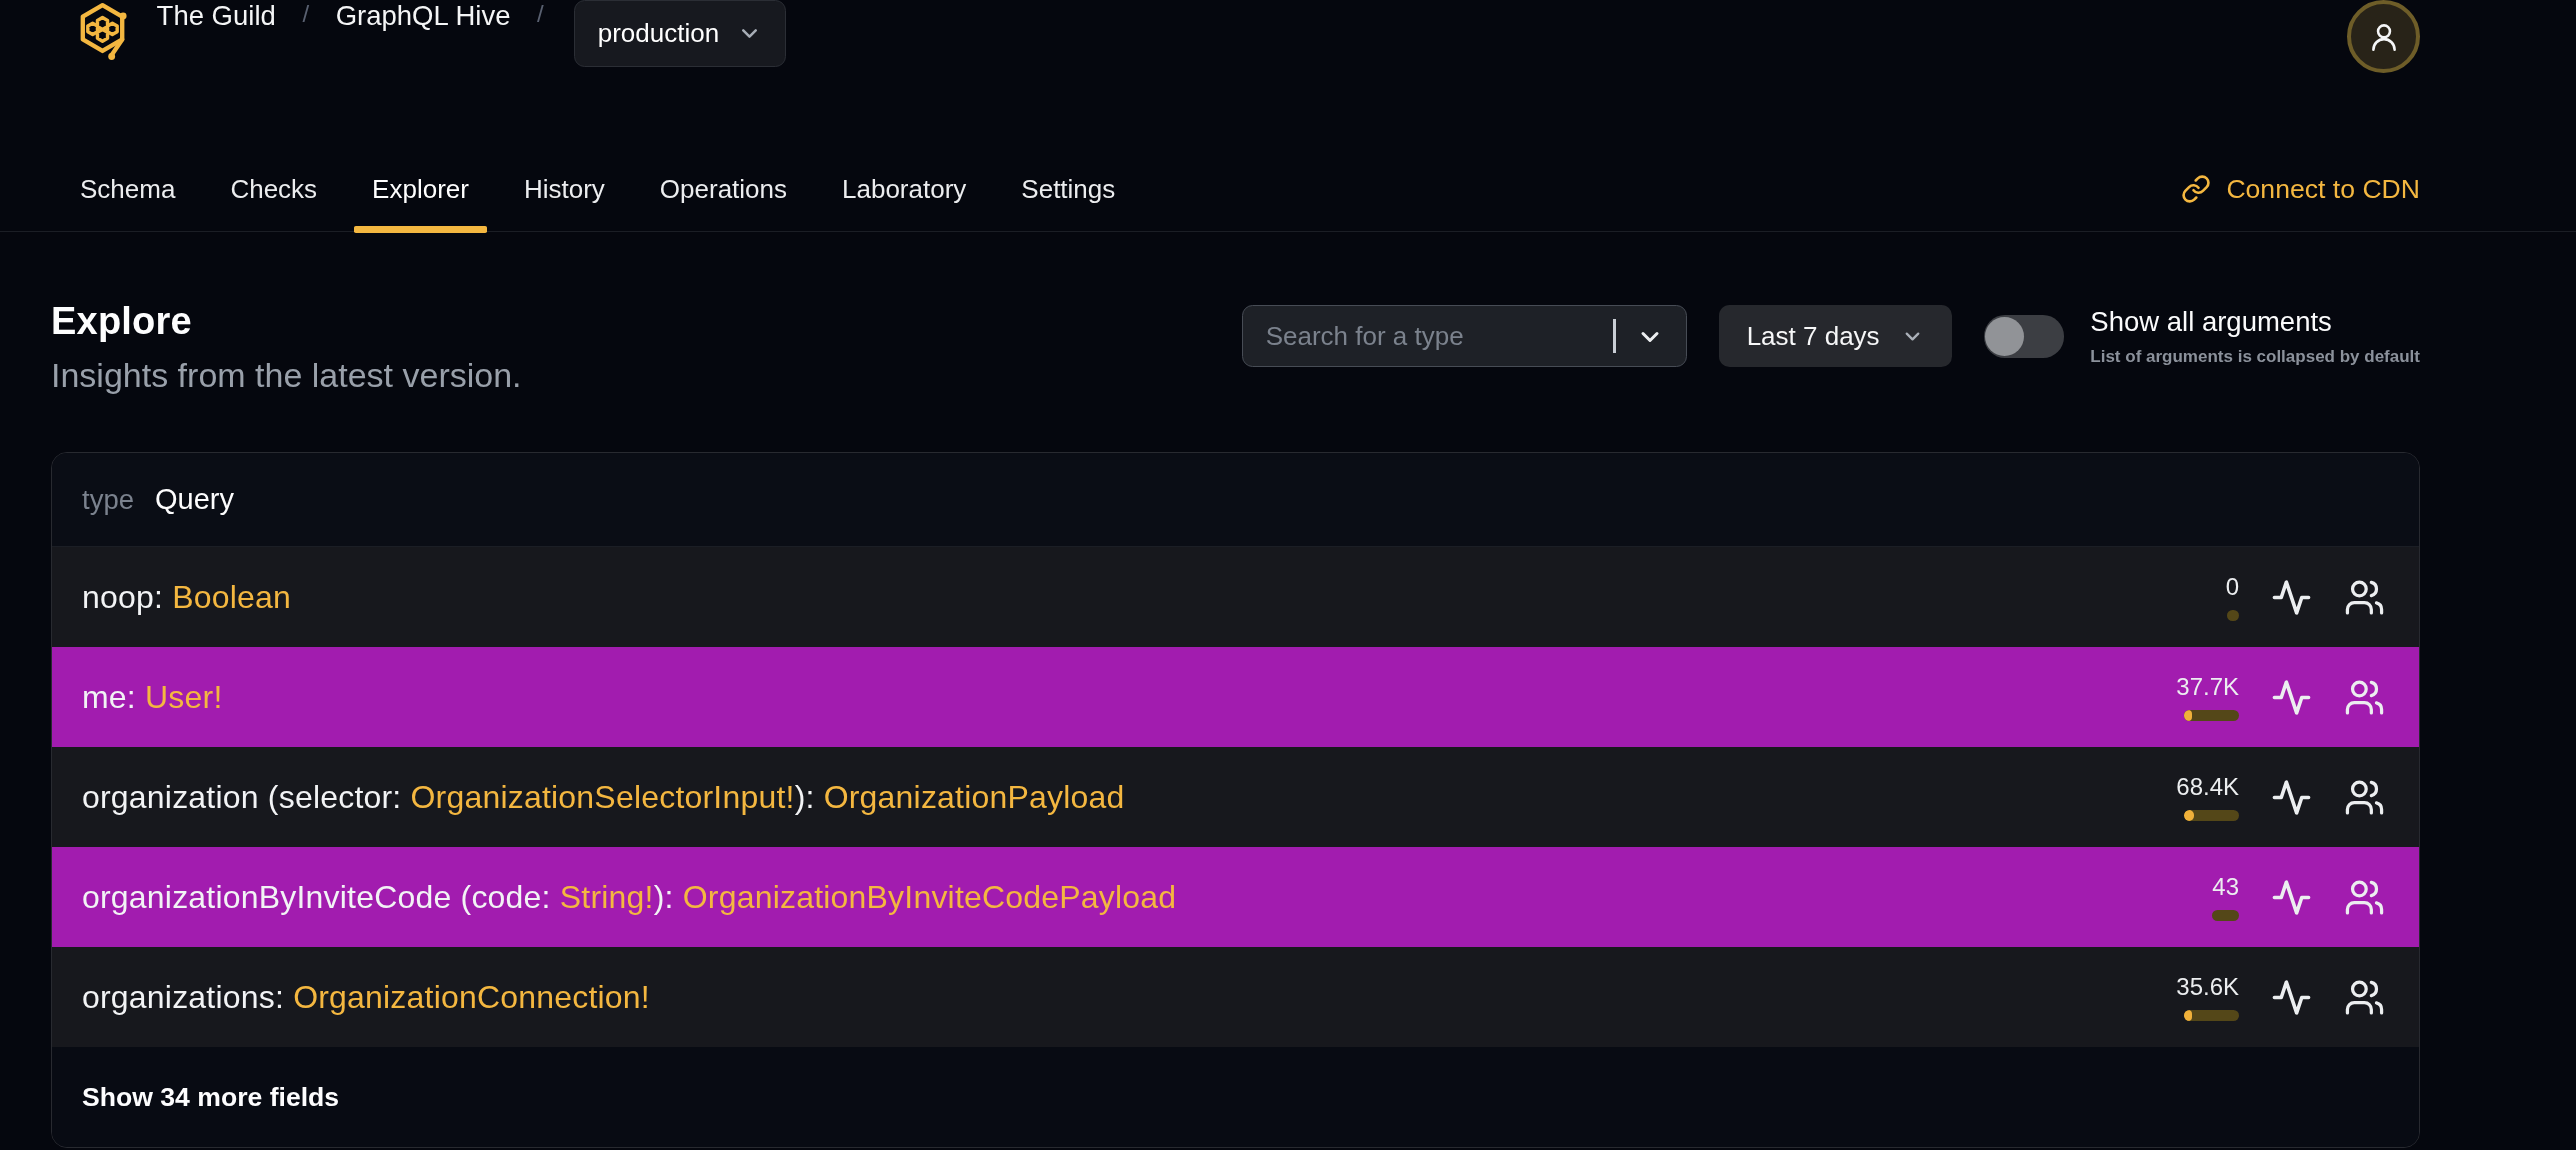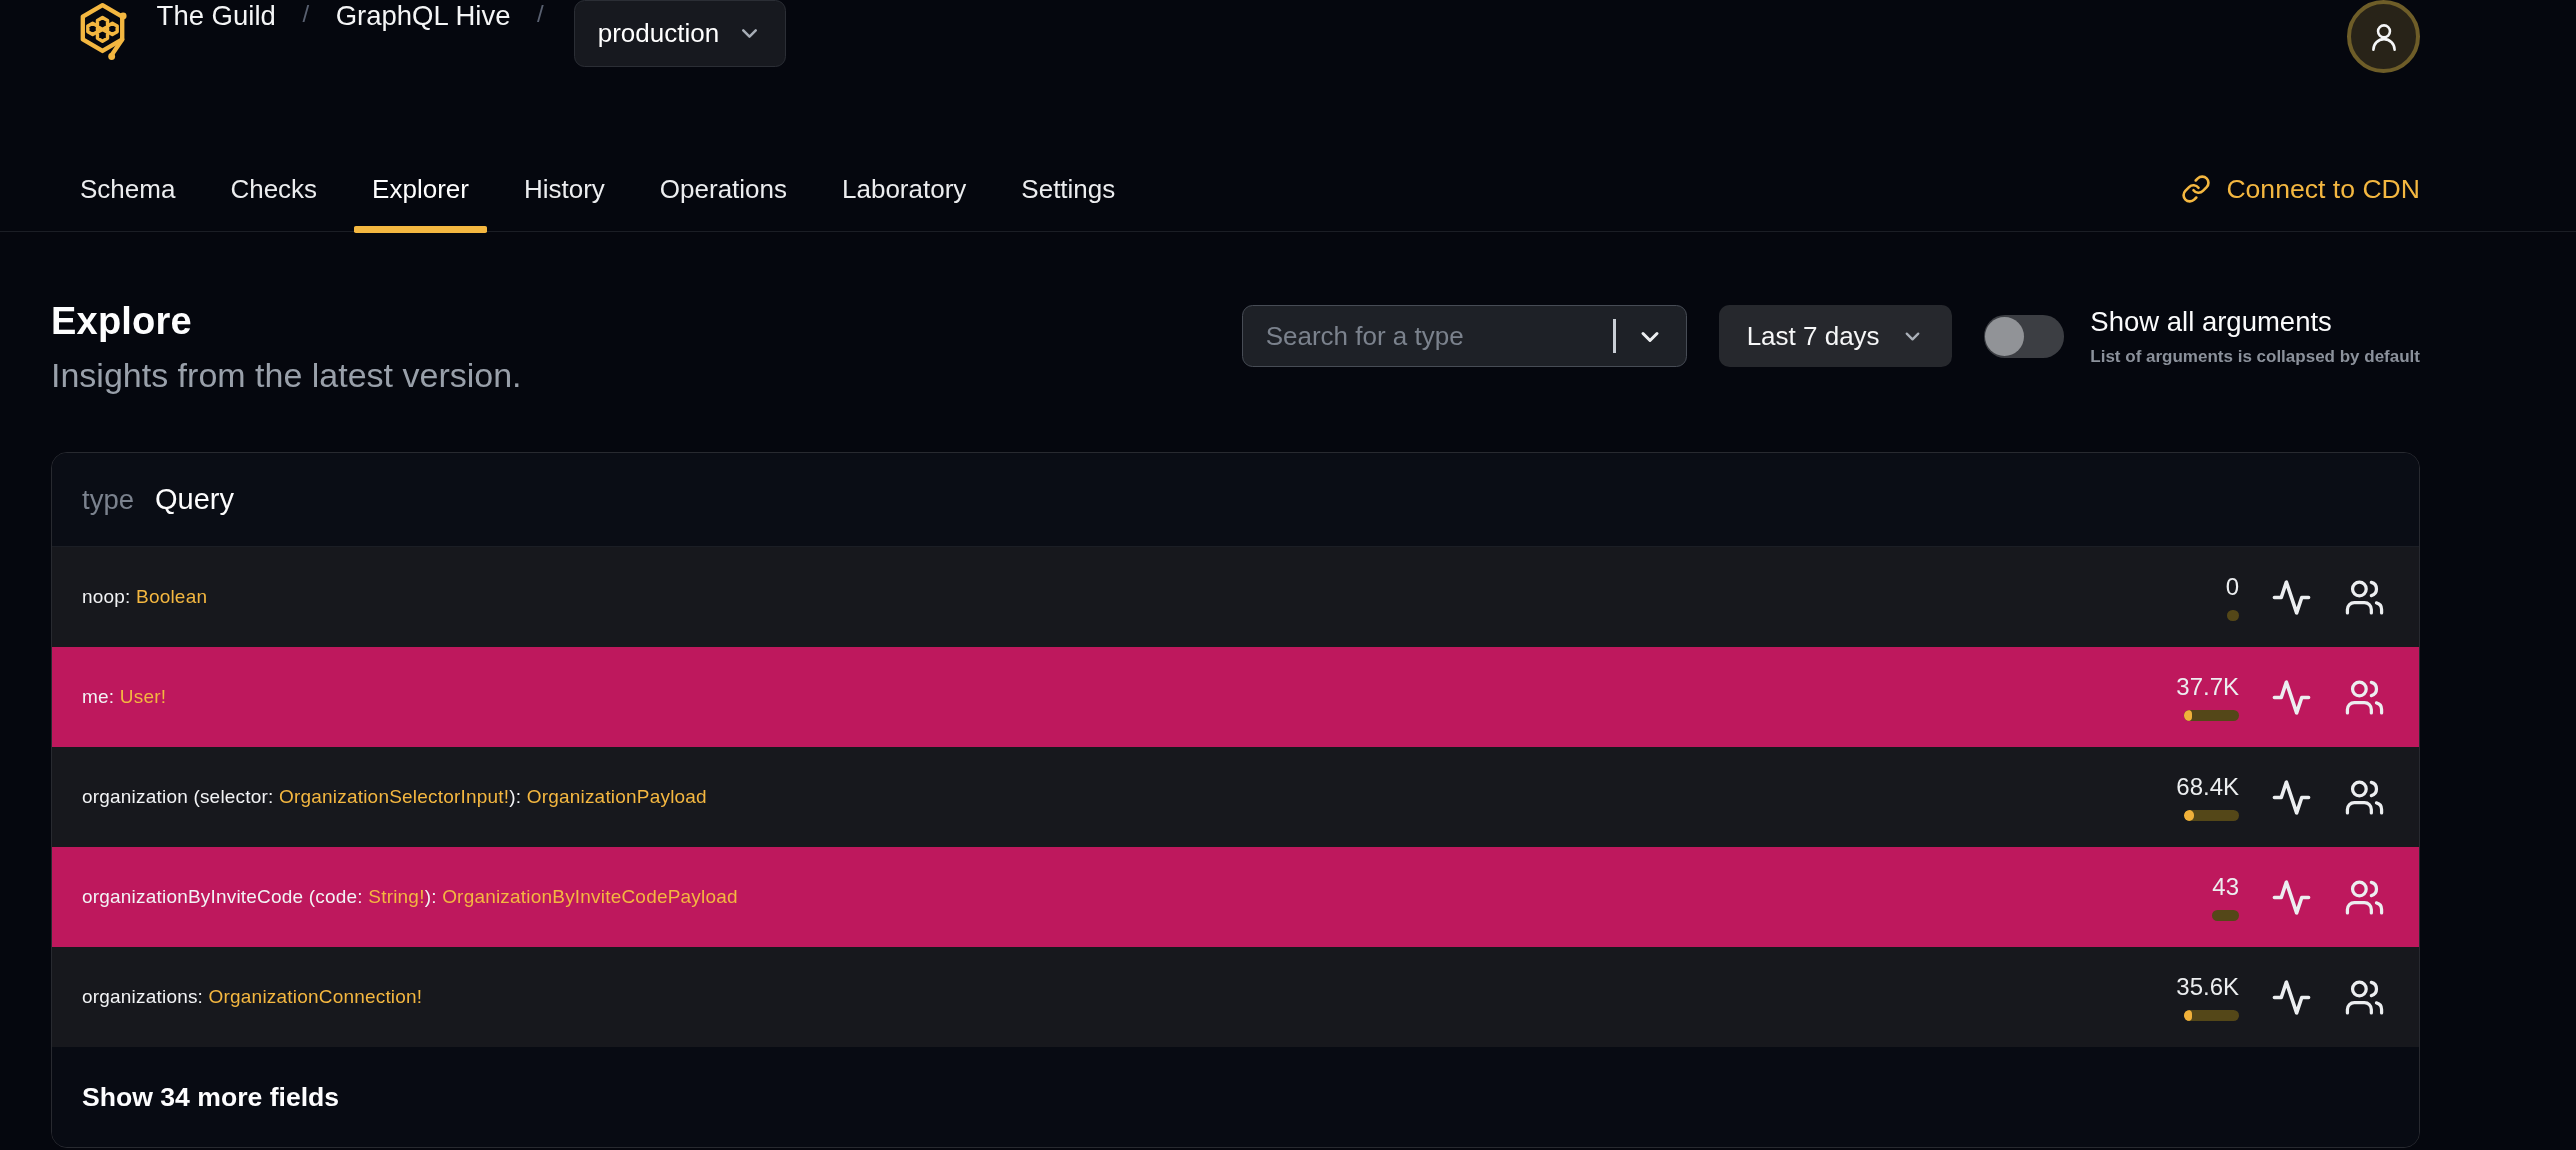--- a/index.html
+++ b/index.html
@@ -103,22 +103,22 @@
   }
   .card-head {
     height:94px; display:flex; align-items:center; gap:21px;
     padding:0 30px; border-bottom:1.8px solid #1b1e25; background:#0a0d15;
   }
   .card-kind { font-size:27.5px; color:#7b828e; }
   .card-name { font-size:29px; font-weight:400; color:#fdfdfe; }
 
   .row { height:100px; display:flex; align-items:center; padding:0 34px 0 30px; }
   .row.light { background:#17181d; }
-  .row.dark  { background:#be185d; }
-  .row-text { font-size:19px; color:#f2f3f5; letter-spacing:0.2px;text-align:center; }
+  .row.dark  { background:#a21caf; }
+  .row-text { font-size:32px; color:#f2f3f5; letter-spacing:0.2px;text-align:center; }
   .seg-type { color:var(--accent); cursor:pointer; }
   .row-right { margin-left:auto; display:flex; align-items:center; }
   .metric { display:flex; flex-direction:column; align-items:flex-end; gap:8.9px; min-width:85px; }
   .metric-count { font-size:24px; color:#eceef0; }
   .metric-bar { position:relative; height:11.5px; border-radius:6.2px; background:var(--bar-track); overflow:hidden; }
   .metric-fill { position:absolute; left:0; top:0; bottom:0; border-radius:6.2px; background:var(--bar-fill); }
   .icon-btn { background:none; border:none; cursor:pointer; padding:0; margin-left:32px; color:#eceef0; }
   .icon-btn svg { width:41px; height:41px; }
 
   .card-footer {

